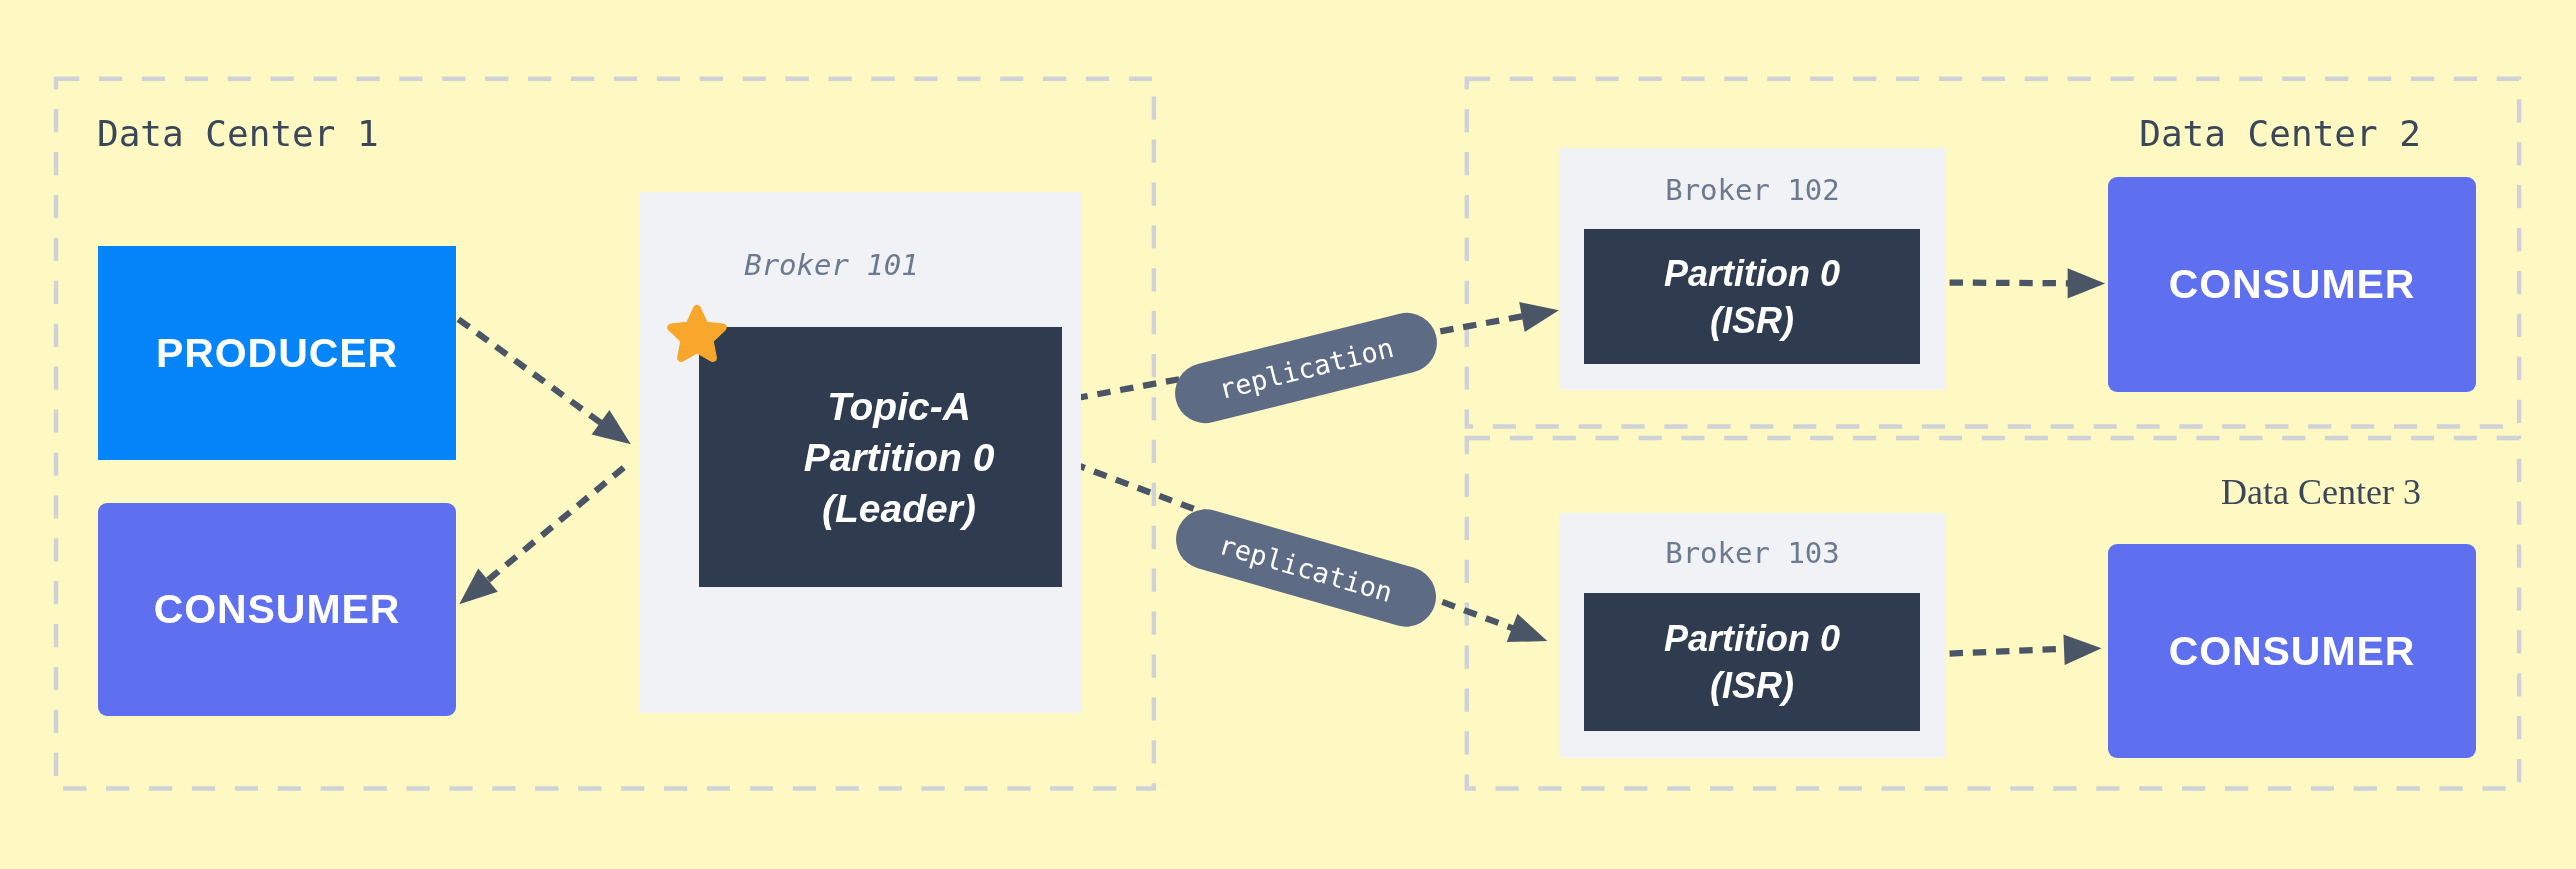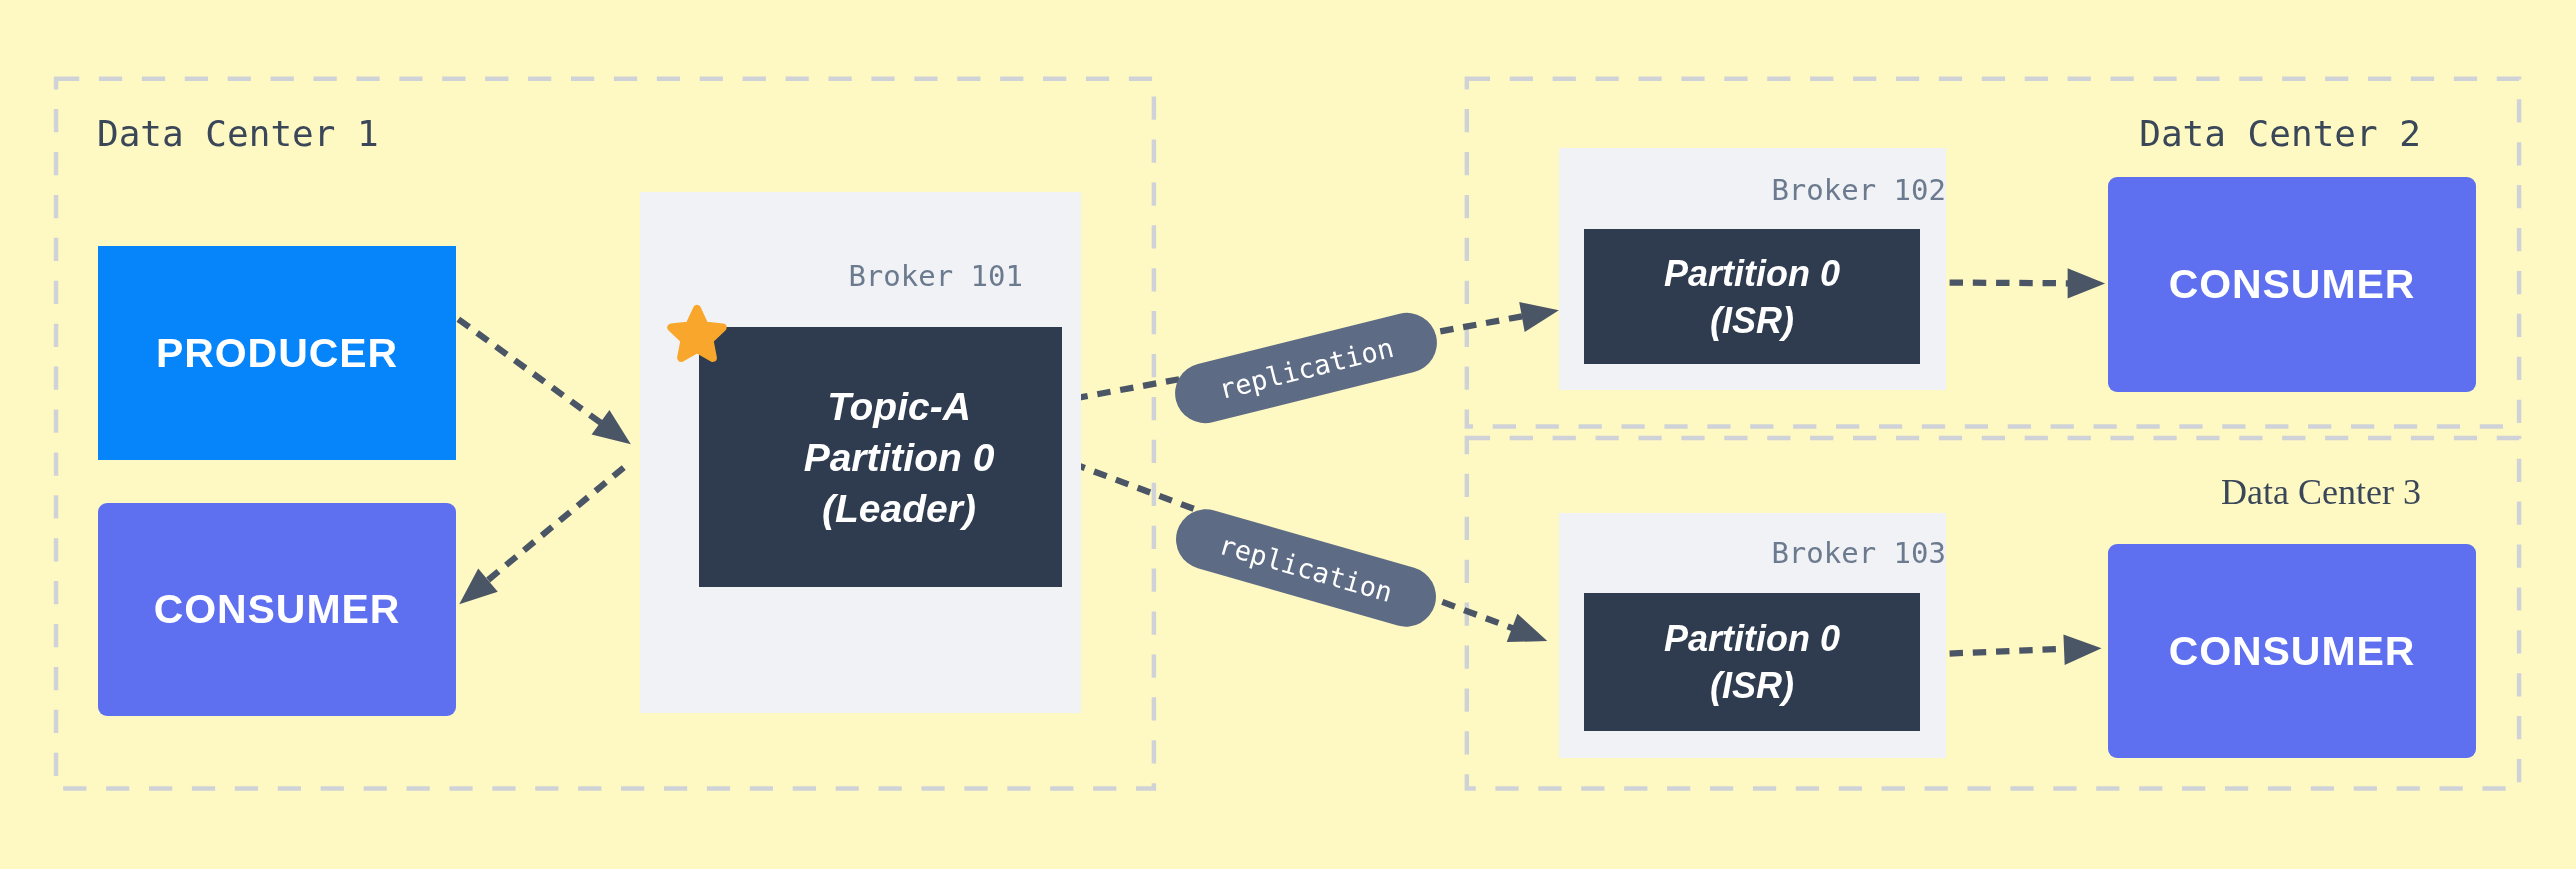--- a/index.html
+++ b/index.html
@@ -2,21 +2,21 @@
 <html style="font-size:14.3px"><head>
 <meta charset="utf-8">
 <style>
   html,body{margin:0;padding:0;background:#ffffff;}
   .stage{position:relative;width:2576px;height:869px;background:#fef9c3;overflow:hidden;
          font-family:"Liberation Sans","DejaVu Sans",sans-serif;}
   .wires{position:absolute;left:0;top:0;}
   .dc-label{position:absolute;font-family:"DejaVu Sans Mono","Liberation Mono",monospace;
             font-size:36px;line-height:43px;color:#3A4759;white-space:nowrap;}
   .panel{position:absolute;background:#F0F2F5;}
-  .broker-label{position:absolute;text-align:right;font-family:"DejaVu Sans Mono","Liberation Mono",monospace;
+  .broker-label{position:absolute;text-align:center;font-family:"DejaVu Sans Mono","Liberation Mono",monospace;
                 font-size:29px;line-height:36px;color:#6B7A8E;white-space:nowrap;}
   .node{position:absolute;display:flex;align-items:center;justify-content:center;
         color:#ffffff;font-weight:700;text-align:center;}
   .node.blue{background:#0685FA;margin-top:46px;}
   .node.purple{background:#5E70F0;border-radius:9px;}
   .node.dark{background:#2F3C4F;flex-direction:column;font-style:italic;}
   .big-label{font-size:41px;letter-spacing:0.9px;}
   .leader-line{font-size:39px;line-height:51px;display:block;}
   .isr-line{font-size:36px;line-height:47px;display:block;}
   .pill{position:absolute;width:268px;height:60px;border-radius:30px;background:#5E6B85;
@@ -71,21 +71,21 @@
   </svg>
 
   <div class="dc-label" style="left:97px;top:112px;">Data Center 1</div>
   <div class="dc-label" style="right:155px;top:112px;">Data Center 2</div>
   <div class="dc-label" style="right:155px;top:471px;font-family:Liberation Serif, serif;">Data Center 3</div>
 
   <div class="panel" style="left:640px;top:192px;width:441px;height:521px;"></div>
   <div class="panel" style="left:1559px;top:148px;width:387px;height:242px;"></div>
   <div class="panel" style="left:1559px;top:513px;width:387px;height:245px;"></div>
 
-  <div class="broker-label" style="left:640px;width:383px;top:258px;">Broker 101</div>
+  <div class="broker-label" style="left:640px;width:383px;top:247px;font-style:italic;">Broker 101</div>
   <div class="broker-label" style="left:1559px;width:387px;top:172px;">Broker 102</div>
   <div class="broker-label" style="left:1559px;width:387px;top:535px;">Broker 103</div>
 
   <div class="node dark" style="left:699px;top:327px;width:326px;height:260px;padding-left:37px;">
     <span class="leader-line">Topic-A</span>
     <span class="leader-line">Partition 0</span>
     <span class="leader-line">(Leader)</span>
   </div>
 
   <div class="node dark" style="left:1584px;top:229px;width:336px;height:135px;">

